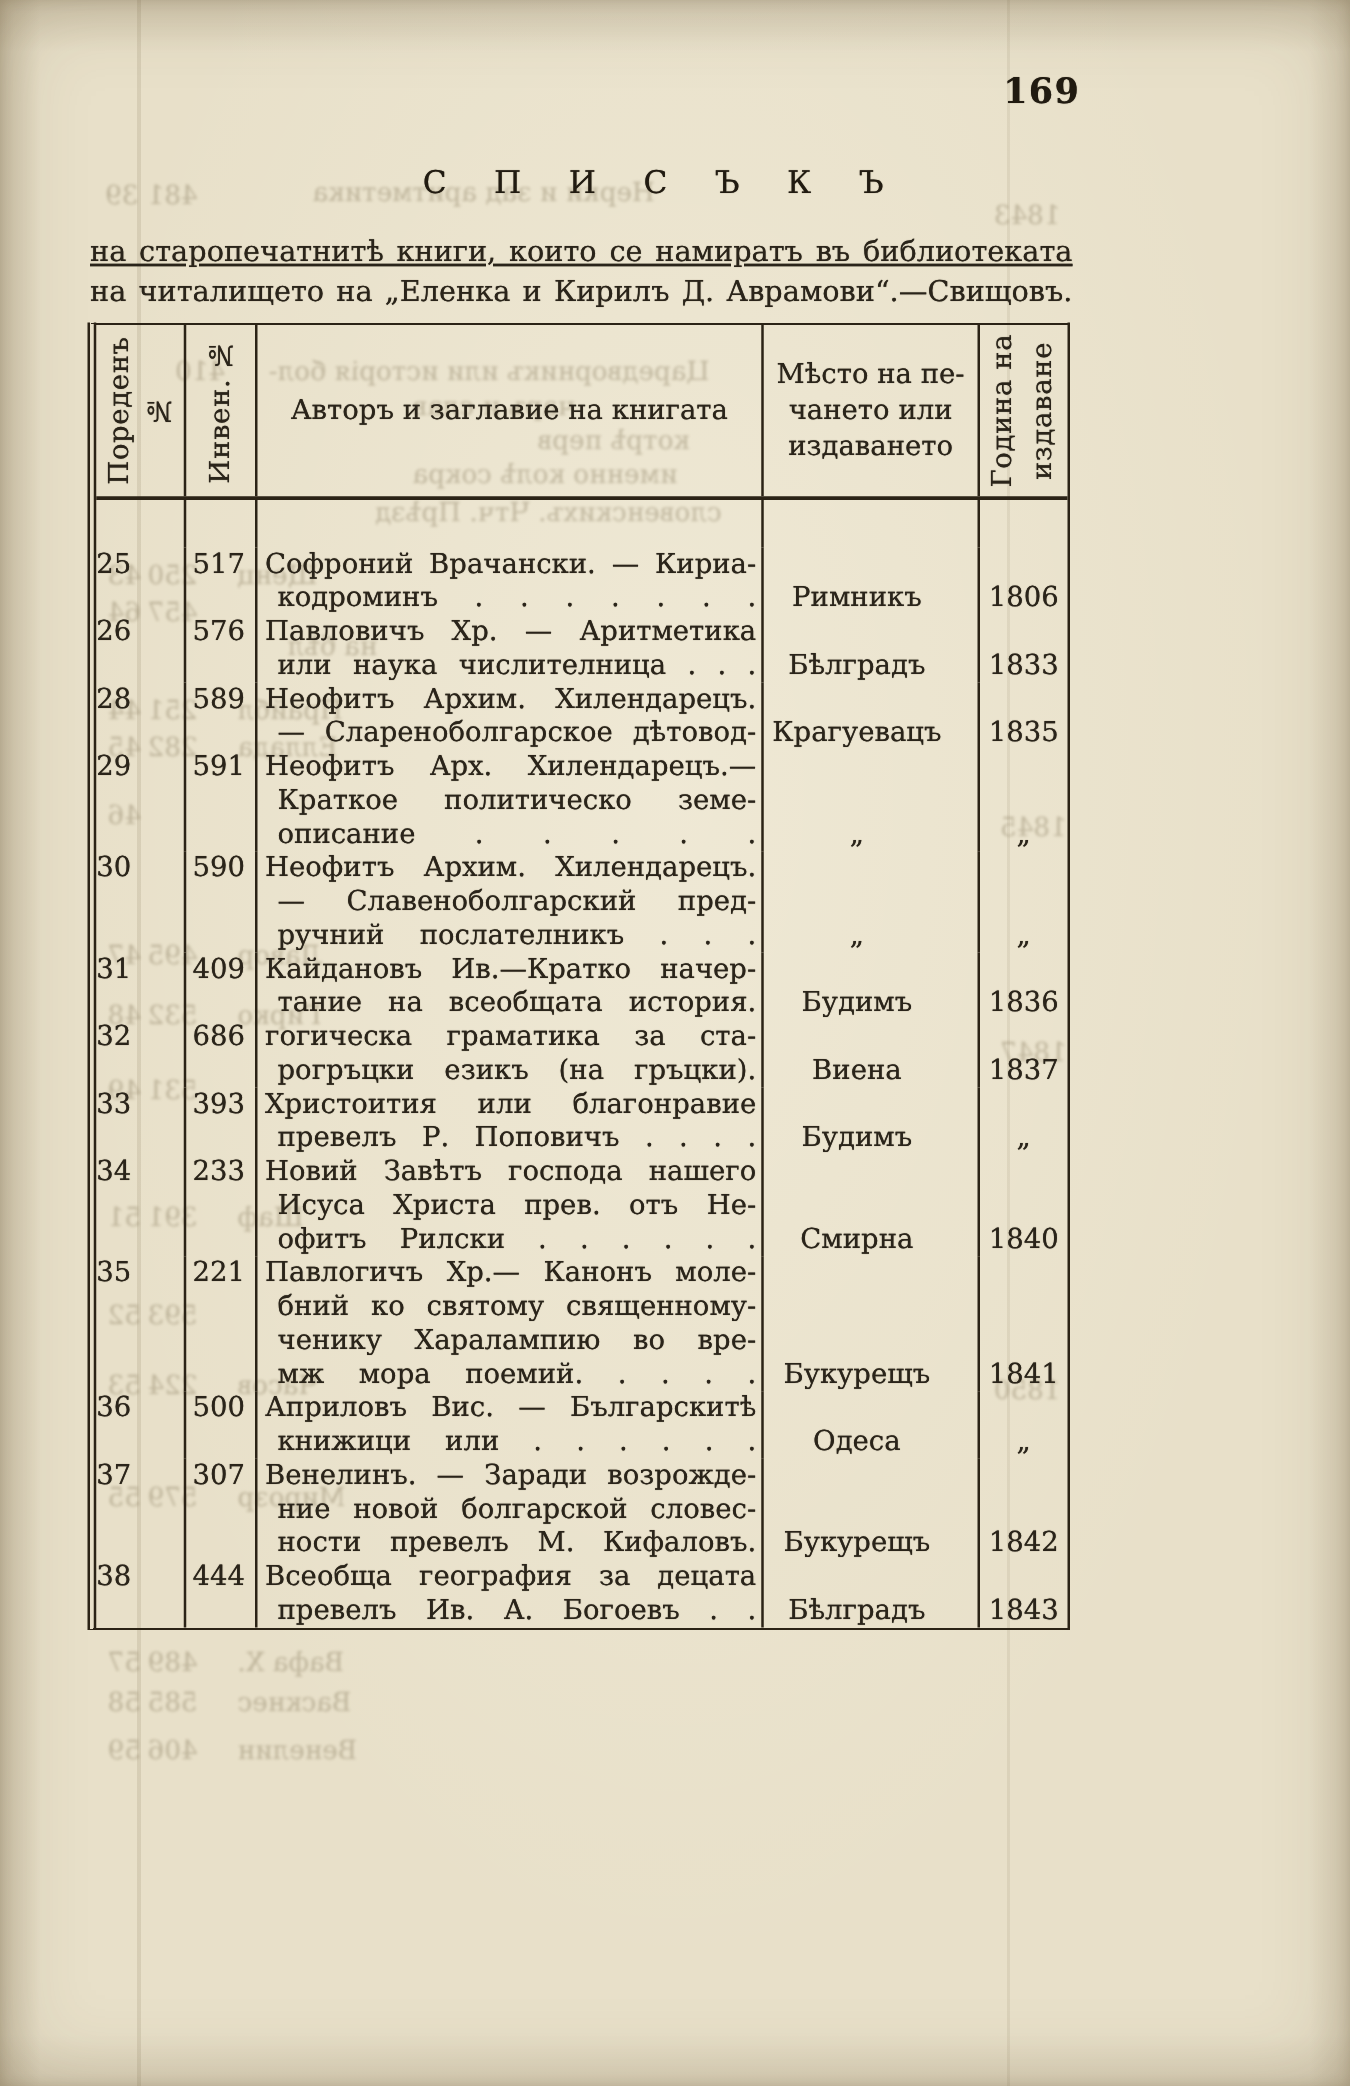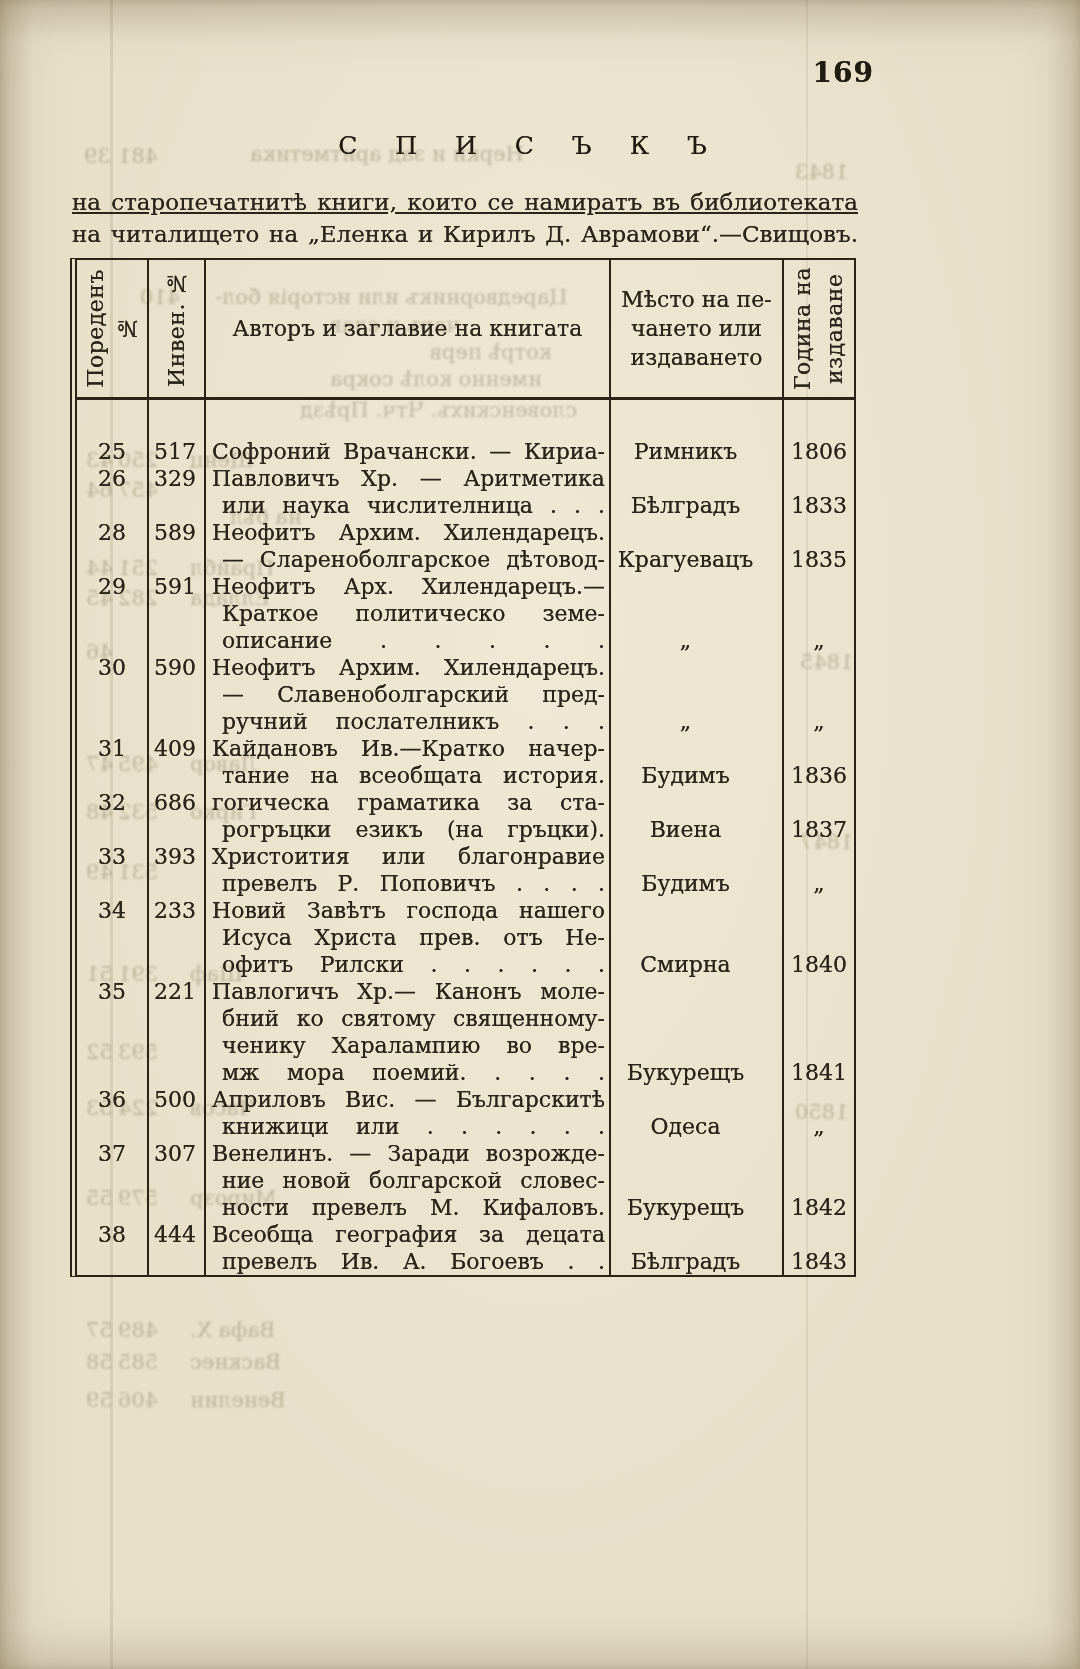--- a/index.html
+++ b/index.html
@@ -43,21 +43,21 @@
     filter: blur(1.1px);
     font-size: 21px;
     white-space: nowrap;
   }
 
   
   .print { position: absolute; inset: 0; z-index: 1; text-shadow: 0 0 0.6px rgba(38,30,18,0.85); }
 
   .page-number {
     position: absolute;
-    top: 56px; right: 206px;
+    top: 56px; right: 216px;
     font-size: 28px;
     font-weight: bold;
     letter-spacing: 1px;
     color: #211b11;
   }
   .doc-title {
     position: absolute;
     top: 131px; left: 530px;
     transform: translateX(-50%);
     font-size: 25px;
@@ -112,21 +112,21 @@
   .tbody .row {
     display: grid;
     grid-template-columns: 72px 57px 405px 173px 1fr;
   }
   .cell { border-right: 2px solid #2b2316; }
   .cell:last-child { border-right: none; }
   .row.spacer .cell { height: 38px; }
 
   .c-num {
     font-size: 22px; line-height: 27px;
-    text-align: center;
+    text-align: left;
   }
   .c-inv {
     font-size: 22px; line-height: 27px;
     text-align: right;
     padding-right: 8px;
   }
   .c-title {
     font-size: 22px; line-height: 27px;
     padding: 0 4px 0 6px;
   }
@@ -247,28 +247,29 @@
           <div class="cell"></div>
           <div class="cell"></div>
           <div class="cell"></div>
         </div>
 
   <div class="row">
     <div class="cell c-num">25</div>
     <div class="cell c-inv">517</div>
     <div class="cell c-title">
               <div class="t-line">Софроний Врачански. — Кириа-</div>
+              <div class="t-line">кодроминъ . . . . . . .</div>
             </div>
     <div class="cell c-place">Римникъ</div>
     <div class="cell c-year">1806</div>
   </div>
 
   <div class="row">
     <div class="cell c-num">26</div>
-    <div class="cell c-inv">329</div>
+    <div class="cell c-inv">576</div>
     <div class="cell c-title">
               <div class="t-line">Павловичъ Хр. — Аритметика</div>
               <div class="t-line">или наука числителница . . .</div>
             </div>
     <div class="cell c-place">Бѣлградъ</div>
     <div class="cell c-year">1833</div>
   </div>
 
 
   <div class="row">

